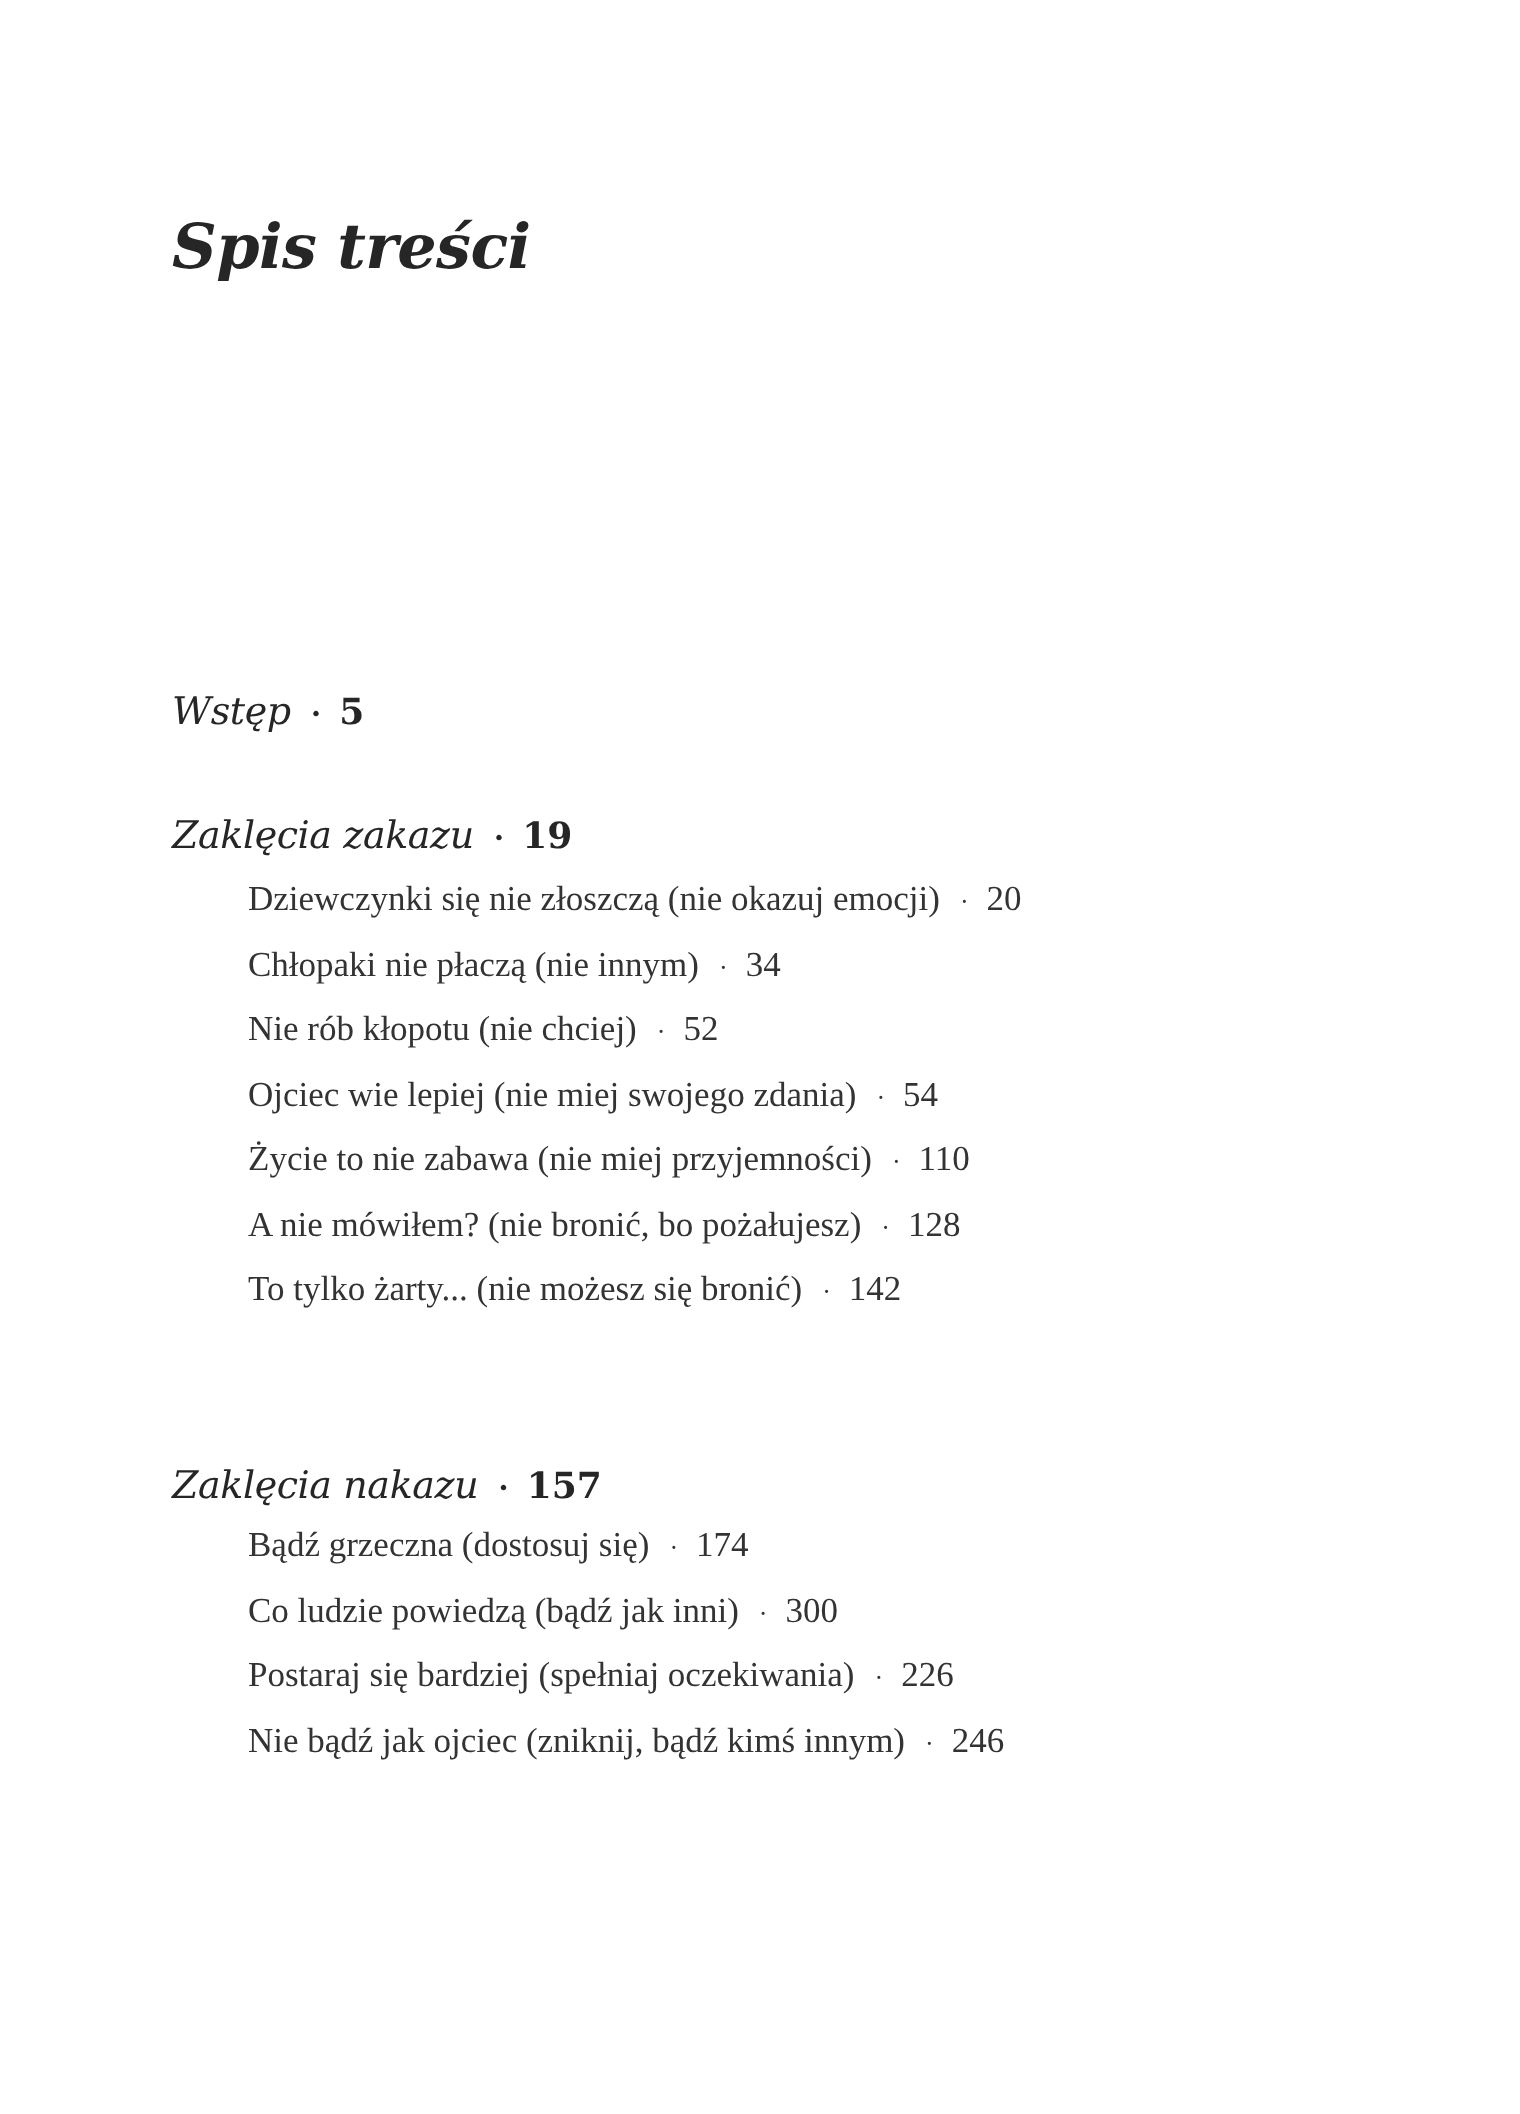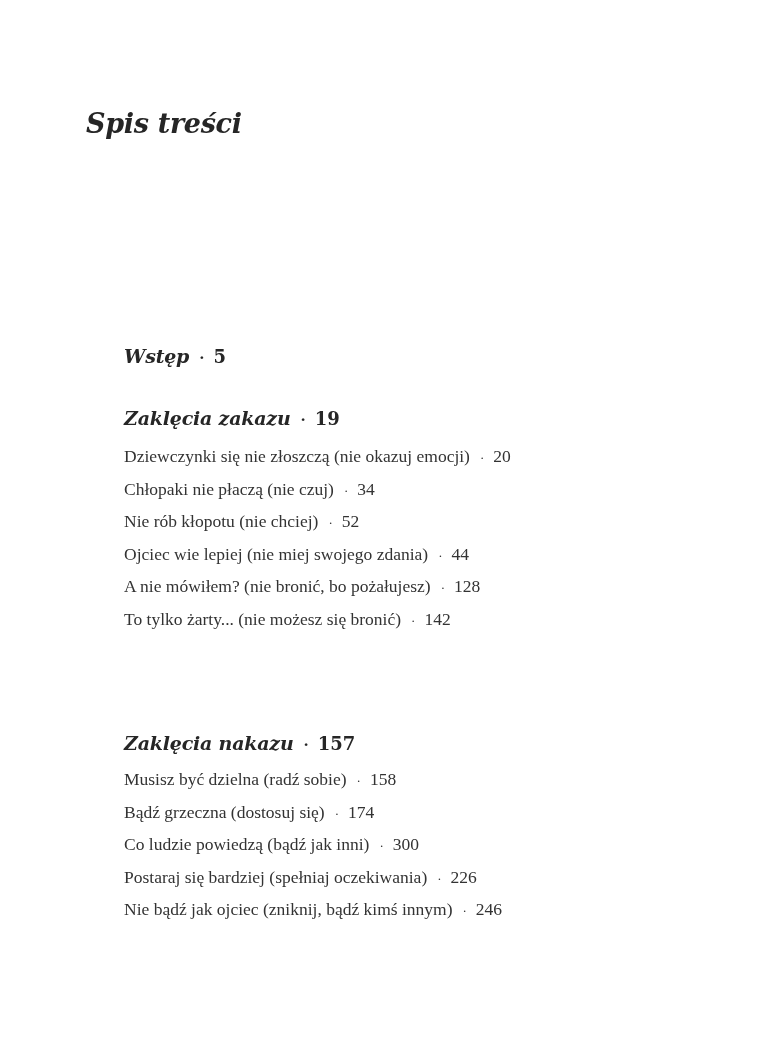--- a/index.html
+++ b/index.html
@@ -5,63 +5,63 @@
   html, body { margin: 0; padding: 0; }
   body {
     width: 760px; height: 1057px; background: #ffffff; position: relative; overflow: hidden;
     color: #2b2b2b;
     font-family: "DejaVu Serif", "Liberation Serif", serif;
   }
   .title {
     position: absolute; left: 86px; top: 100px;
     font-family: "DejaVu Serif", serif;
     font-style: italic; font-weight: bold;
-    font-size: 27px; letter-spacing: -0.3px; color: #262626;
+    font-size: 31px; letter-spacing: -0.3px; color: #262626;
     margin: 0; line-height: 48px;
   }
   .section {
     position: absolute; left: 86px;
     font-size: 19px; line-height: 28px; color: #262626;
     white-space: nowrap;
   }
-  .section .label { font-style: italic; font-weight: bold; letter-spacing: -0.2px; margin-left: 38px; }
+  .section .label { font-style: italic; font-weight: normal; letter-spacing: -0.2px; }
   .section .dot { font-weight: bold; margin: 0 9px 0 10px; font-size: 15px; }
   .section .page { font-weight: bold; font-size: 18px; }
   .entries { position: absolute; left: 124px; margin: 0; padding: 0; list-style: none; }
   .entry {
     font-family: "Liberation Serif", "DejaVu Serif", serif;
-    font-size: 17.5px; height: 32.5px; line-height: 39px; color: #333333; white-space: nowrap;
+    font-size: 17.5px; height: 32.5px; line-height: 24px; color: #333333; white-space: nowrap;
   }
   .entry .dot { margin: 0 9px 0 10px; font-size: 13px; }
 </style>
 </head>
 <body>
 
 <h1 class="title">Spis treści</h1>
 
 <div class="section" style="top:342px;">
   <span class="label">Wstęp</span><span class="dot">·</span><span class="page">5</span>
 </div>
 
 <div class="section" style="top:404px;text-align:center;">
   <span class="label">Zaklęcia zakazu</span><span class="dot">·</span><span class="page">19</span>
 </div>
 
 <ul class="entries" style="top:437px;">
   <li class="entry"><span>Dziewczynki się nie złoszczą (nie okazuj emocji)</span><span class="dot">·</span><span>20</span></li>
-  <li class="entry"><span>Chłopaki nie płaczą (nie czuj)</span><span class="dot">·</span><span>34</span></li>
+  <li class="entry"><span>Chłopaki nie płaczą (nie innym)</span><span class="dot">·</span><span>34</span></li>
   <li class="entry"><span>Nie rób kłopotu (nie chciej)</span><span class="dot">·</span><span>52</span></li>
-  <li class="entry"><span>Ojciec wie lepiej (nie miej swojego zdania)</span><span class="dot">·</span><span>44</span></li>
+  <li class="entry"><span>Ojciec wie lepiej (nie miej swojego zdania)</span><span class="dot">·</span><span>54</span></li>
+  <li class="entry"><span>Życie to nie zabawa (nie miej przyjemności)</span><span class="dot">·</span><span>110</span></li>
   <li class="entry"><span>A nie mówiłem? (nie bronić, bo pożałujesz)</span><span class="dot">·</span><span>128</span></li>
   <li class="entry"><span>To tylko żarty... (nie możesz się bronić)</span><span class="dot">·</span><span>142</span></li>
 </ul>
 
 <div class="section" style="top:729px;">
   <span class="label">Zaklęcia nakazu</span><span class="dot">·</span><span class="page">157</span>
 </div>
 
 <ul class="entries" style="top:760px;">
-  <li class="entry"><span>Musisz być dzielna (radź sobie)</span><span class="dot">·</span><span>158</span></li>
   <li class="entry"><span>Bądź grzeczna (dostosuj się)</span><span class="dot">·</span><span>174</span></li>
   <li class="entry"><span>Co ludzie powiedzą (bądź jak inni)</span><span class="dot">·</span><span>300</span></li>
   <li class="entry"><span>Postaraj się bardziej (spełniaj oczekiwania)</span><span class="dot">·</span><span>226</span></li>
   <li class="entry"><span>Nie bądź jak ojciec (zniknij, bądź kimś innym)</span><span class="dot">·</span><span>246</span></li>
 </ul>
 
 </body></html>

